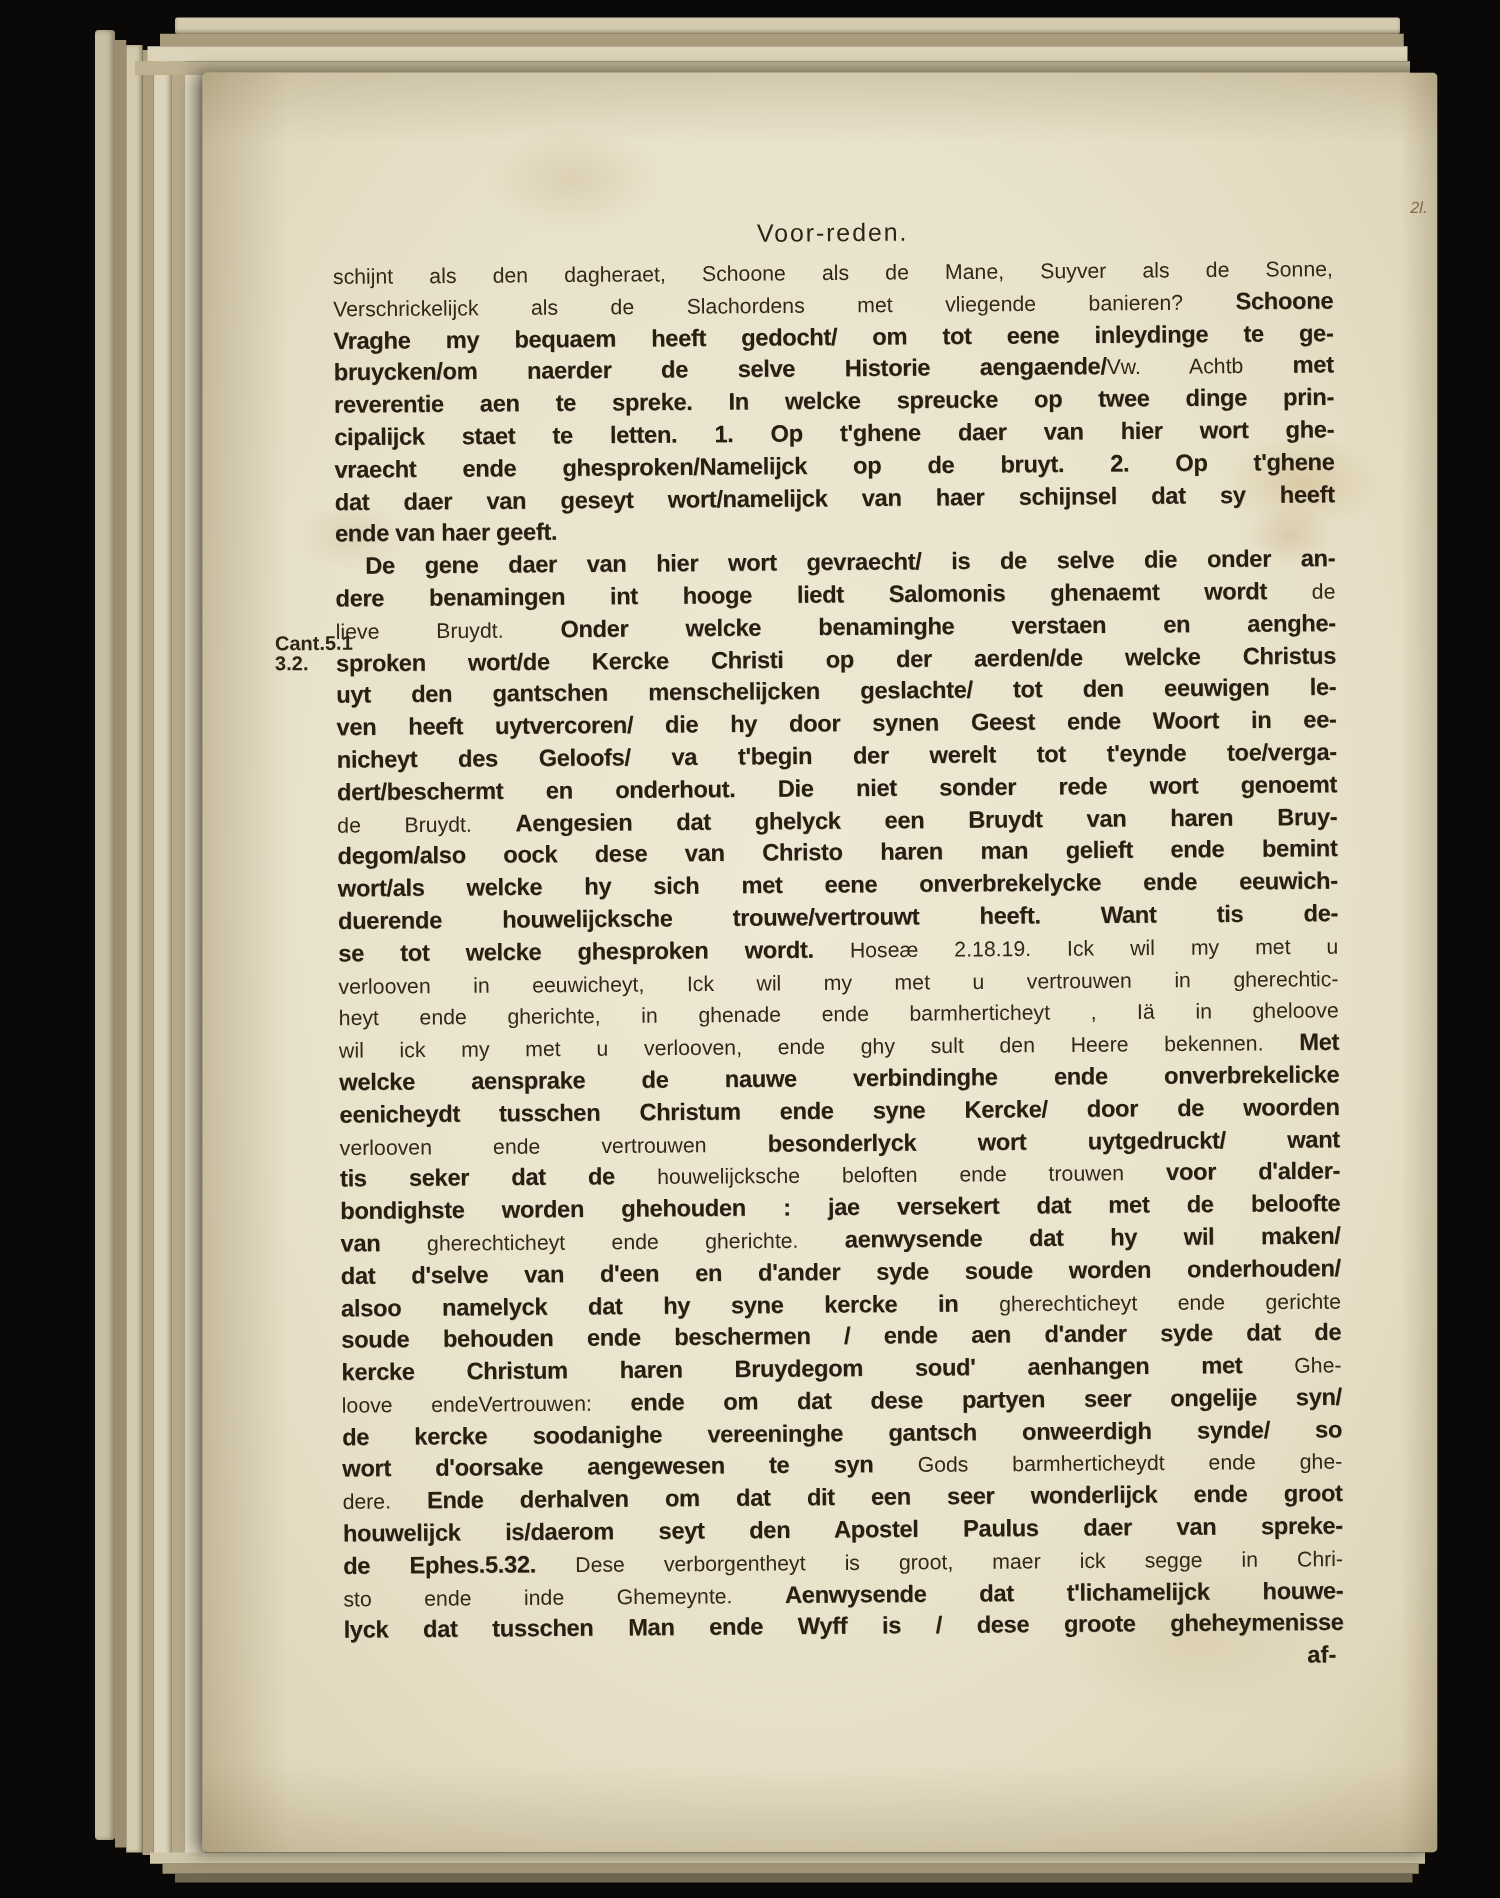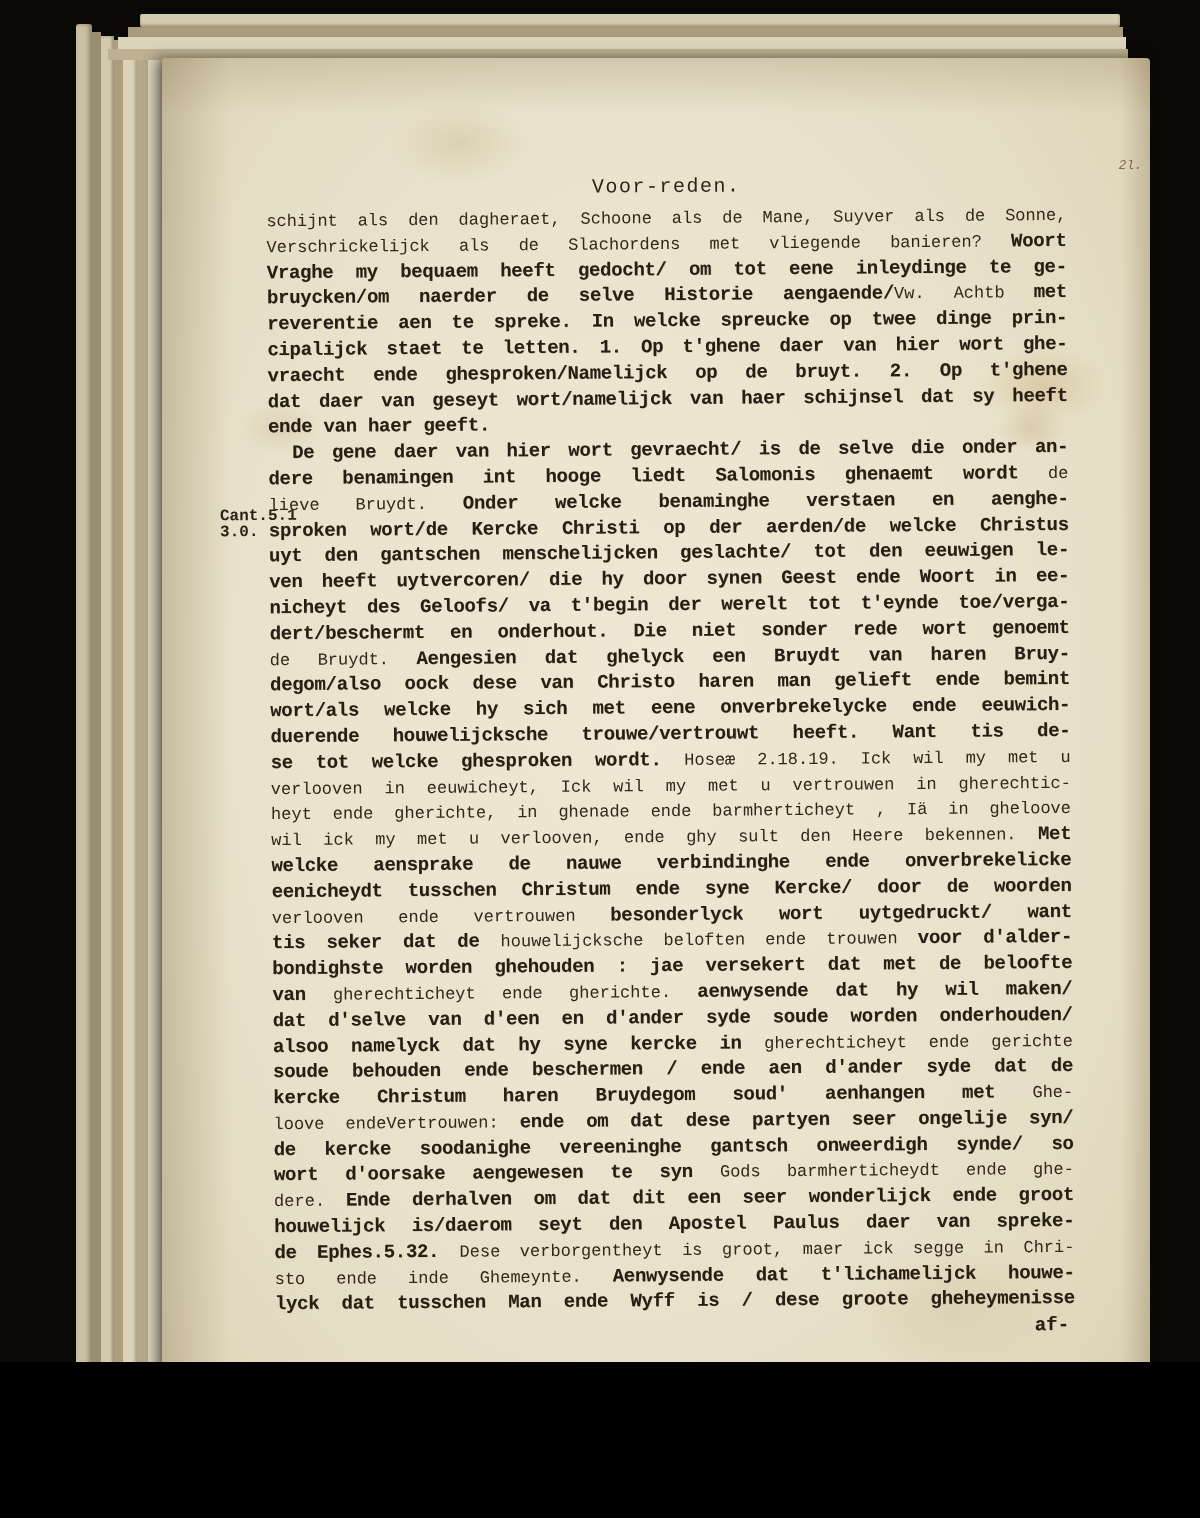--- a/index.html
+++ b/index.html
@@ -1,17 +1,17 @@
 <!DOCTYPE html>
 <html><head>
 <meta charset="utf-8">
 <style>
   html,body{margin:0;padding:0;background:#000;}
-  .photo{position:relative;width:1200px;height:1362px;background:#0a0908;overflow:hidden;
-         font-family:Liberation Mono, monospace;}
+  .photo{position:relative;width:1200px;height:1518px;background:#0a0908;overflow:hidden;
+         font-family:Liberation Sans, sans-serif;}
   .strip{position:absolute;}
   
   .sl1{left:76px;top:24px;width:16px;height:1448px;background:#c9c0a4;box-shadow:inset -3px 0 4px rgba(70,55,30,.45);border-radius:3px;}
   .sl2{left:92px;top:32px;width:9px;height:1446px;background:#9a8e70;}
   .sl3{left:101px;top:36px;width:13px;height:1446px;background:#d3caae;box-shadow:inset -2px 0 3px rgba(70,55,30,.4);}
   .sl4{left:114px;top:40px;width:9px;height:1444px;background:#ab9f80;}
   .sl5{left:123px;top:44px;width:14px;height:1442px;background:#dcd4ba;box-shadow:inset -2px 0 3px rgba(70,55,30,.35);}
   .sl6{left:137px;top:48px;width:11px;height:1440px;background:#b7ab8b;}
   .sl7{left:148px;top:52px;width:16px;height:1438px;background:#e2dac2;box-shadow:inset -3px 0 4px rgba(70,55,30,.3);}
   
@@ -70,28 +70,28 @@
   <div class="strip st4"></div>
   <div class="strip sb1"></div>
   <div class="strip sb2"></div>
   <div class="strip sb3"></div>
 
   <div class="page">
     <div class="folio">2l.</div>
 
     <div class="margin-note">
       <div>Cant.5.1</div>
-      <div>3.0.</div>
+      <div>3.2.</div>
     </div>
 
     <div class="text-block" id="text-block">
       <div class="header">Voor-reden.</div>
 
     <div class="line"><span class="rm">schijnt als den dagheraet, Schoone als de Mane, Suyver als de Sonne,</span></div>
-        <div class="line"><span class="rm">Verschrickelijck als de Slachordens met vliegende banieren? </span><span class="gt">Woort</span></div>
+        <div class="line"><span class="rm">Verschrickelijck als de Slachordens met vliegende banieren? </span><span class="gt">Schoone</span></div>
         <div class="line"><span class="gt">Vraghe my bequaem heeft gedocht/ om tot eene inleydinge te ge-</span></div>
         <div class="line"><span class="gt">bruycken/om naerder de selve Historie aengaende/</span><span class="rm">Vw. Achtb </span><span class="gt">met</span></div>
         <div class="line"><span class="gt">reverentie aen te spreke. In welcke spreucke op twee dinge prin-</span></div>
         <div class="line"><span class="gt">cipalijck staet te letten. 1. Op t'ghene daer van hier wort ghe-</span></div>
         <div class="line"><span class="gt">vraecht ende ghesproken/Namelijck op de bruyt. 2. Op t'ghene</span></div>
         <div class="line"><span class="gt">dat daer van geseyt wort/namelijck van haer schijnsel dat sy heeft</span></div>
         <div class="line end"><span class="gt">ende van haer geeft.</span></div>
         <div class="line indent"><span class="gt">De gene daer van hier wort gevraecht/ is de selve die onder an-</span></div>
         <div class="line"><span class="gt">dere benamingen int hooge liedt Salomonis ghenaemt wordt </span><span class="rm">de</span></div>
         <div class="line"><span class="rm">lieve Bruydt. </span><span class="gt">Onder welcke benaminghe verstaen en aenghe-</span></div>

